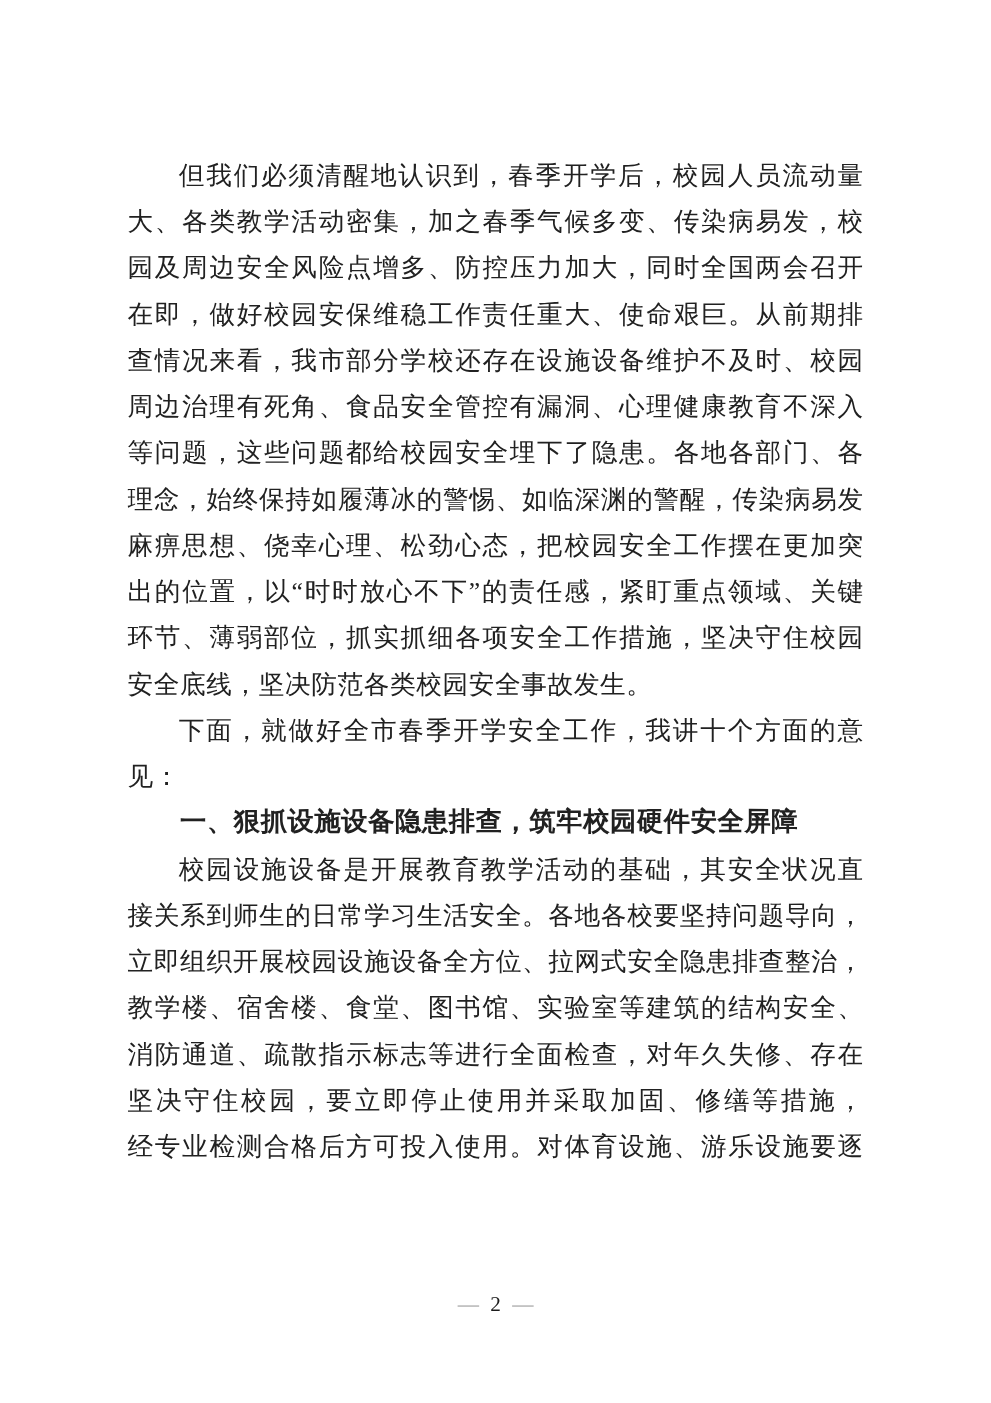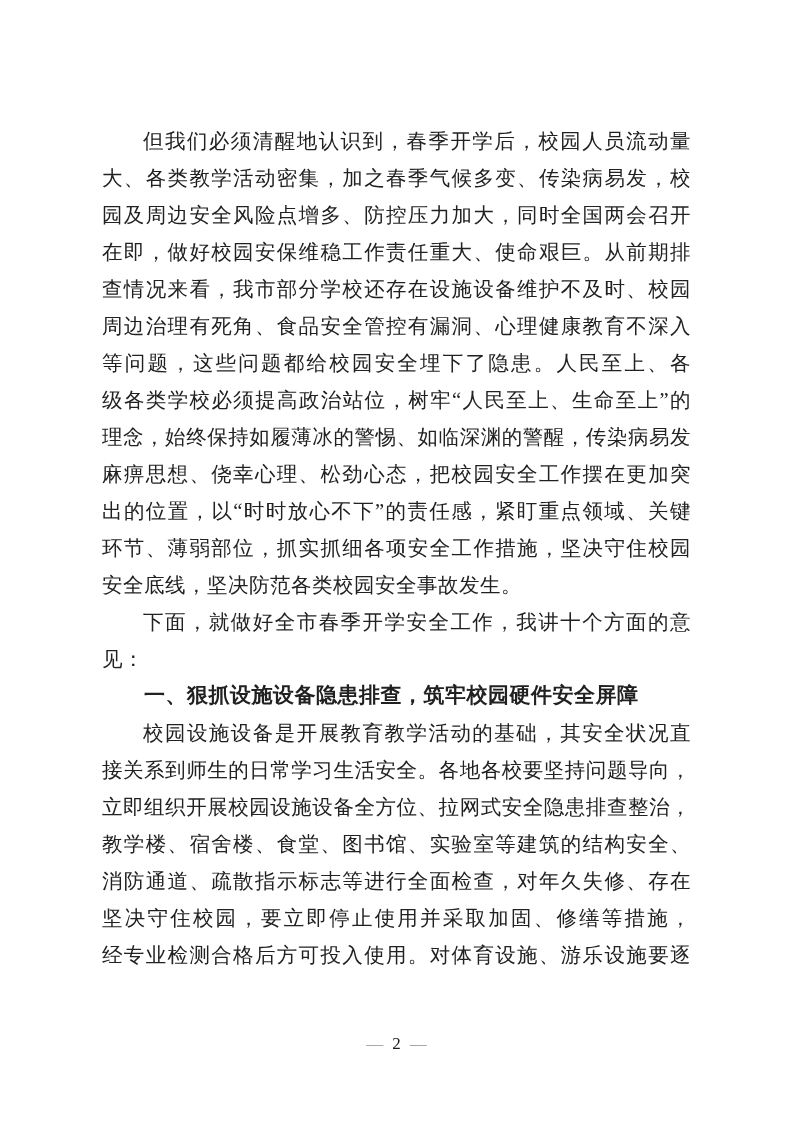--- a/index.html
+++ b/index.html
@@ -67,22 +67,21 @@
 
 <div class="page" style="background: rgb(255, 255, 255); color: rgb(33, 33, 33);">
   <div class="doc" id="doc-body">
       <div class="block paragraph">
         <div class="line indent">但我们必须清醒地认识到，春季开学后，校园人员流动量</div>
         <div class="line">大、各类教学活动密集，加之春季气候多变、传染病易发，校</div>
         <div class="line">园及周边安全风险点增多、防控压力加大，同时全国两会召开</div>
         <div class="line">在即，做好校园安保维稳工作责任重大、使命艰巨。从前期排</div>
         <div class="line">查情况来看，我市部分学校还存在设施设备维护不及时、校园</div>
         <div class="line">周边治理有死角、食品安全管控有漏洞、心理健康教育不深入</div>
-        <div class="line">等问题，这些问题都给校园安全埋下了隐患。人民至上、各</div>
-        <div class="line">级各类学校必须提高政治站位，树牢“人民至上、生命至上”的</div>
+        <div class="line">等问题，这些问题都给校园安全埋下了隐患。各地各部门、各</div>
         <div class="line">理念，始终保持如履薄冰的警惕、如临深渊的警醒，传染病易发</div>
         <div class="line">麻痹思想、侥幸心理、松劲心态，把校园安全工作摆在更加突</div>
         <div class="line">出的位置，以“时时放心不下”的责任感，紧盯重点领域、关键</div>
         <div class="line">环节、薄弱部位，抓实抓细各项安全工作措施，坚决守住校园</div>
         <div class="line end">安全底线，坚决防范各类校园安全事故发生。</div>
       </div>
       <div class="block paragraph">
         <div class="line indent">下面，就做好全市春季开学安全工作，我讲十个方面的意</div>
         <div class="line end">见：</div>
       </div>

